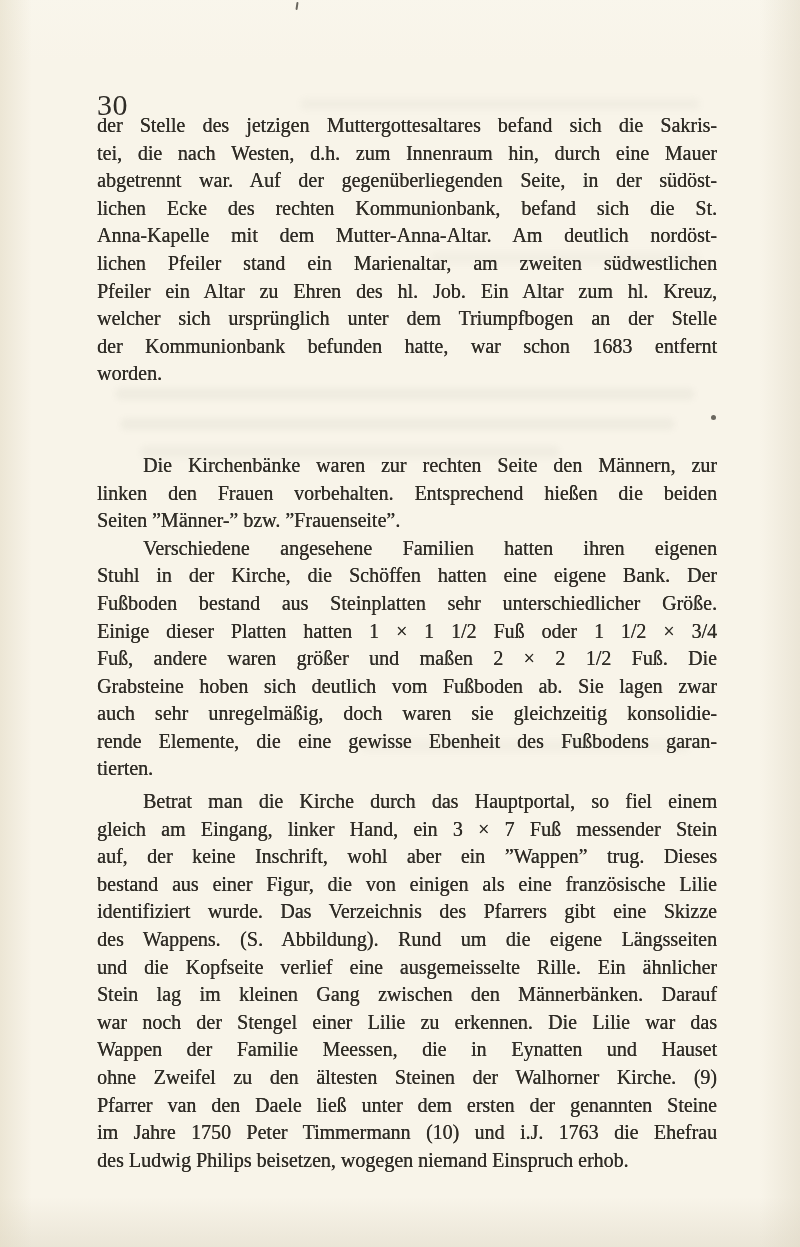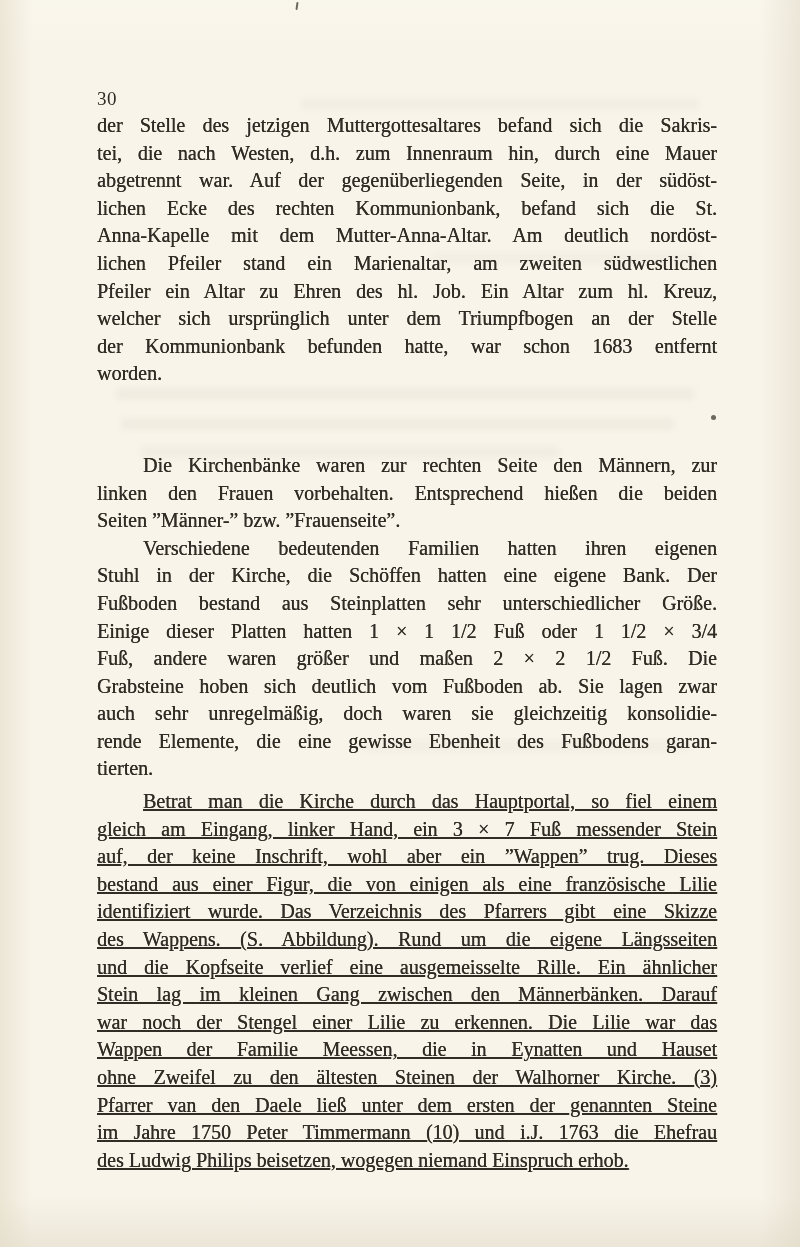--- a/index.html
+++ b/index.html
@@ -12,30 +12,30 @@
     position: absolute; inset: 0;
     background:
       linear-gradient(90deg, rgba(226,218,196,.55) 0%, rgba(249,245,234,0) 4%,
                       rgba(249,245,234,0) 95%, rgba(222,215,196,.5) 100%),
       linear-gradient(180deg, rgba(249,246,236,.9) 0%, rgba(248,244,233,0) 5%,
                       rgba(248,244,233,0) 96%, rgba(219,212,193,.45) 100%),
       #f8f4e9;
   }
   .pagenum {
     position: absolute; left: 97px; top: 88px;
-    font-size: 19px; color: #2f2c27; letter-spacing: .5px;
+    font-size: 30px; color: #2f2c27; letter-spacing: .5px;
   }
   .text-block {
     position: absolute; left: 97px; top: 112px; width: 620px;
     font-size: 20px; line-height: 27.6px; color: #302d27;
     text-shadow: 0.25px 0 0 currgba; text-shadow: 0.25px 0 0 #302d27;
   }
   .para { margin: 0; }
   .para.gap-large { margin-top: 64px; }
-  .para.gap-small { margin-top: 5px; text-decoration: underline; }
+  .para.gap-small { margin-top: 5px; }
   .para.indent .line:first-child { text-indent: 46px; }
   .line {
     text-align: justify;
     text-align-last: justify;
     white-space: normal;
   }
   .line.last { text-align-last: left; }
   
   .tick {
     position: absolute; left: 296px; top: 2px; width: 2px; height: 8px;
@@ -85,40 +85,40 @@
         <div class="line">welcher sich ursprünglich unter dem Triumpfbogen an der Stelle</div>
         <div class="line">der Kommunionbank befunden hatte, war schon 1683 entfernt</div>
         <div class="line last">worden.</div>
       </div>
       <div class="para indent gap-large">
         <div class="line">Die Kirchenbänke waren zur rechten Seite den Männern, zur</div>
         <div class="line">linken den Frauen vorbehalten. Entsprechend hießen die beiden</div>
         <div class="line last">Seiten ”Männer-” bzw. ”Frauenseite”.</div>
       </div>
       <div class="para indent">
-        <div class="line">Verschiedene bedeutenden Familien hatten ihren eigenen</div>
+        <div class="line">Verschiedene angesehene Familien hatten ihren eigenen</div>
         <div class="line">Stuhl in der Kirche, die Schöffen hatten eine eigene Bank. Der</div>
         <div class="line">Fußboden bestand aus Steinplatten sehr unterschiedlicher Größe.</div>
         <div class="line">Einige dieser Platten hatten 1 × 1 1/2 Fuß oder 1 1/2 × 3/4</div>
         <div class="line">Fuß, andere waren größer und maßen 2 × 2 1/2 Fuß. Die</div>
         <div class="line">Grabsteine hoben sich deutlich vom Fußboden ab. Sie lagen zwar</div>
         <div class="line">auch sehr unregelmäßig, doch waren sie gleichzeitig konsolidie-</div>
         <div class="line">rende Elemente, die eine gewisse Ebenheit des Fußbodens garan-</div>
         <div class="line last">tierten.</div>
       </div>
       <div class="para indent gap-small">
         <div class="line">Betrat man die Kirche durch das Hauptportal, so fiel einem</div>
         <div class="line">gleich am Eingang, linker Hand, ein 3 × 7 Fuß messender Stein</div>
         <div class="line">auf, der keine Inschrift, wohl aber ein ”Wappen” trug. Dieses</div>
         <div class="line">bestand aus einer Figur, die von einigen als eine französische Lilie</div>
         <div class="line">identifiziert wurde. Das Verzeichnis des Pfarrers gibt eine Skizze</div>
         <div class="line">des Wappens. (S. Abbildung). Rund um die eigene Längsseiten</div>
         <div class="line">und die Kopfseite verlief eine ausgemeisselte Rille. Ein ähnlicher</div>
         <div class="line">Stein lag im kleinen Gang zwischen den Männerbänken. Darauf</div>
         <div class="line">war noch der Stengel einer Lilie zu erkennen. Die Lilie war das</div>
         <div class="line">Wappen der Familie Meessen, die in Eynatten und Hauset</div>
-        <div class="line">ohne Zweifel zu den ältesten Steinen der Walhorner Kirche. (3)</div>
+        <div class="line">ohne Zweifel zu den ältesten Steinen der Walhorner Kirche. (9)</div>
         <div class="line">Pfarrer van den Daele ließ unter dem ersten der genannten Steine</div>
         <div class="line">im Jahre 1750 Peter Timmermann (10) und i.J. 1763 die Ehefrau</div>
         <div class="line last">des Ludwig Philips beisetzen, wogegen niemand Einspruch erhob.</div>
       </div>
     </div>
 </div>
 
 </body></html>

